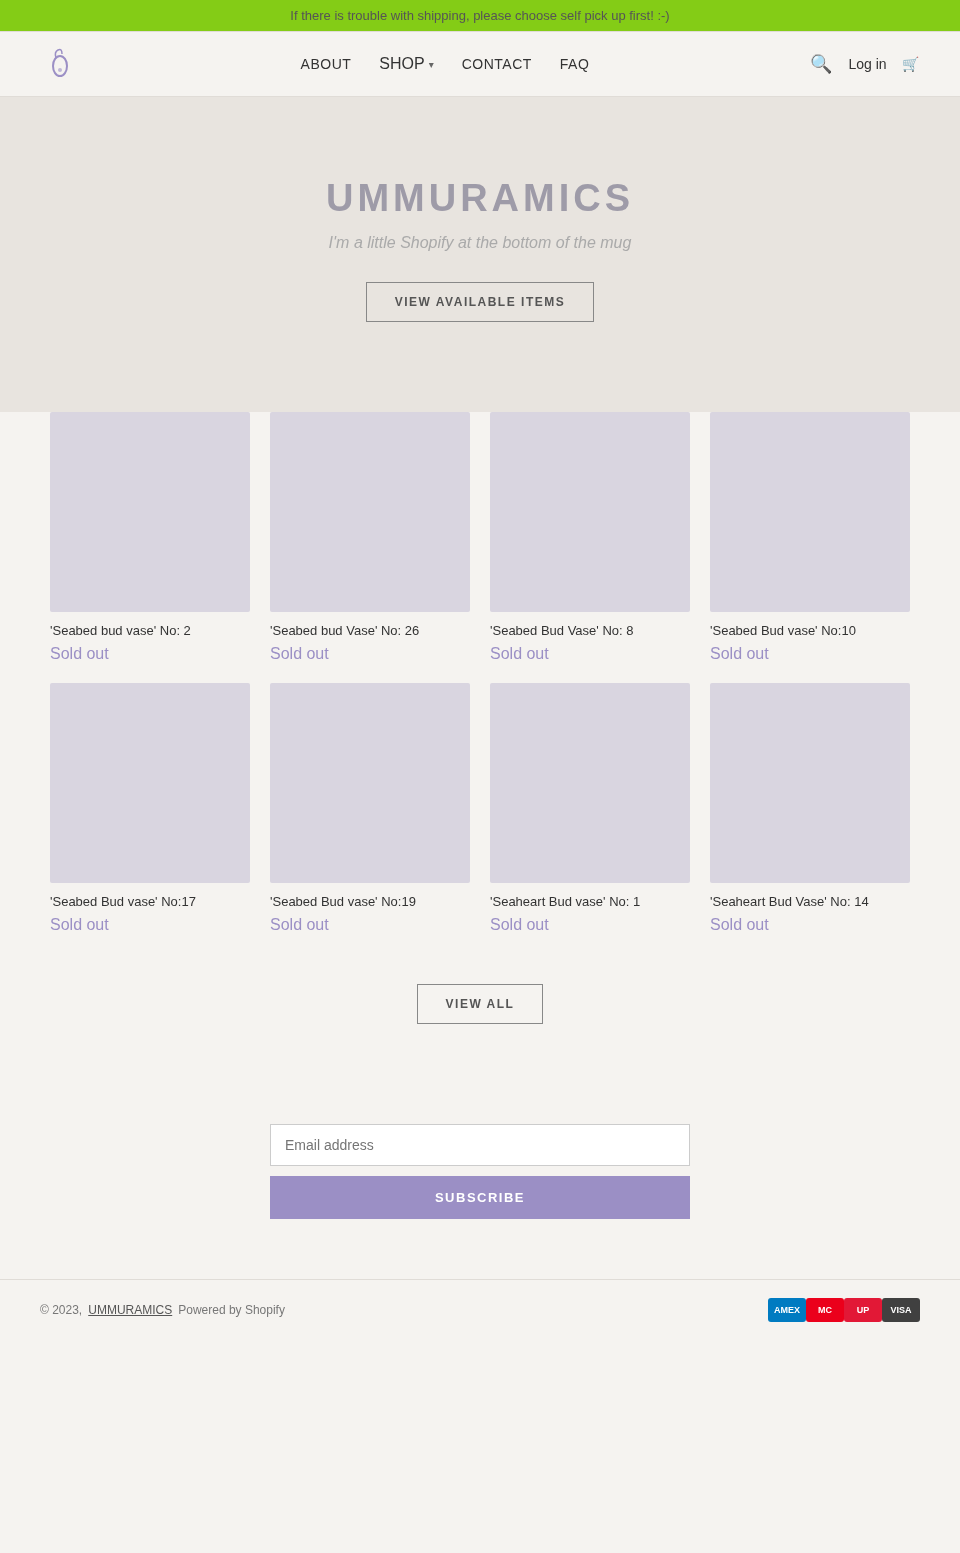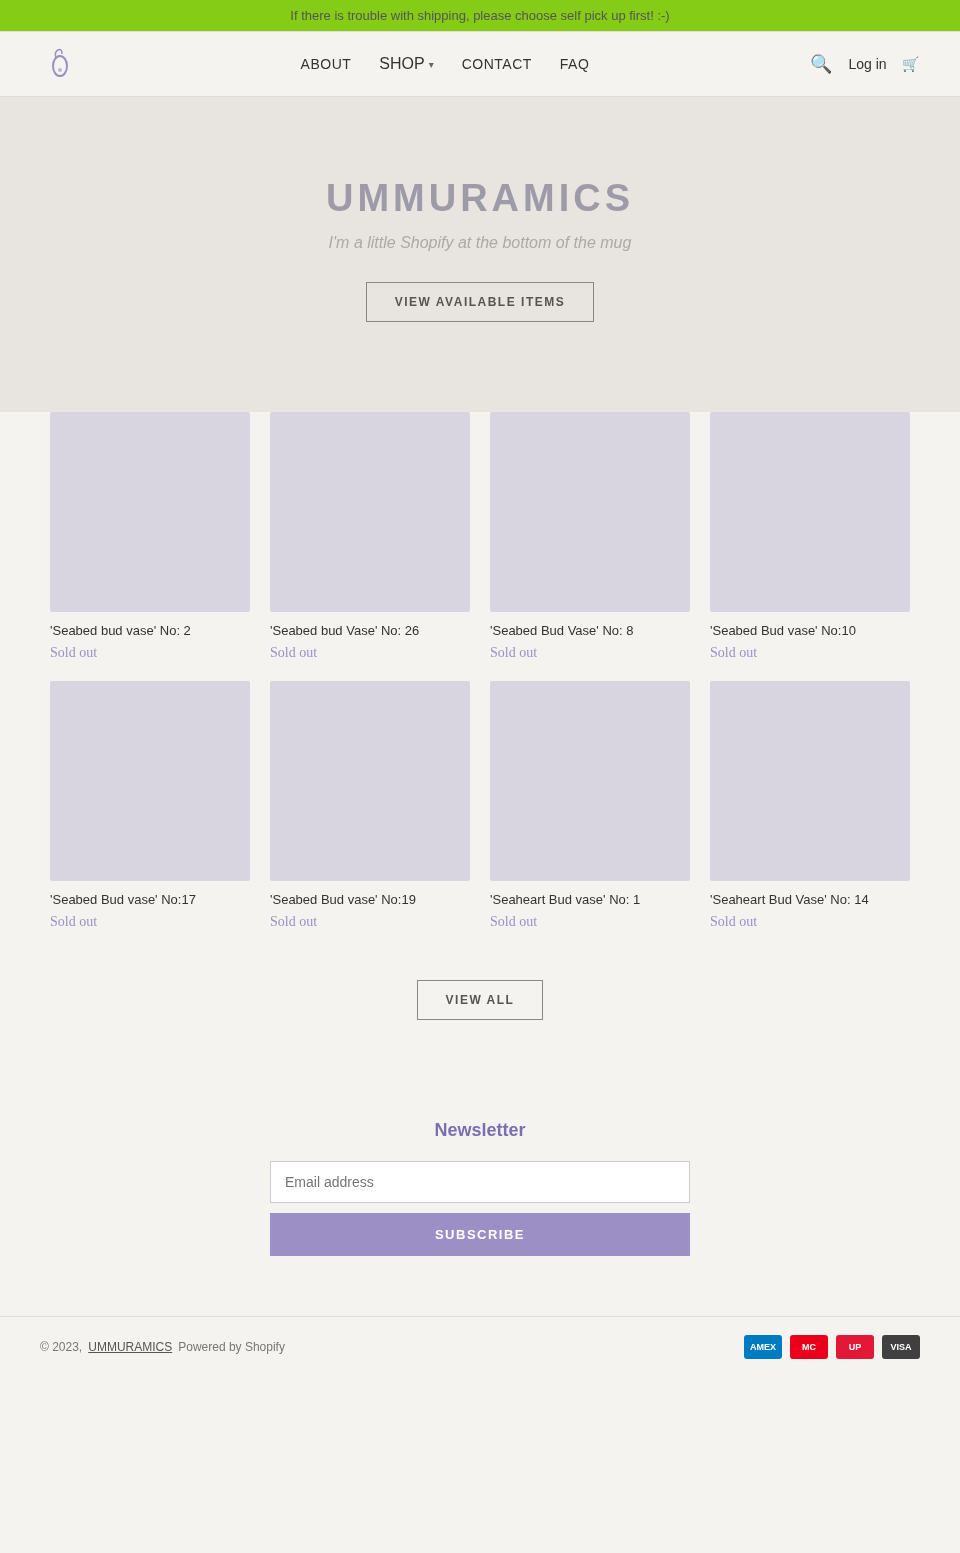--- a/index.html
+++ b/index.html
@@ -146,23 +146,22 @@
       border-radius: 2px;
       margin-bottom: 10px;
     }
     .product-title {
       font-size: 13px;
       color: #333;
       margin-bottom: 5px;
       line-height: 1.4;
     }
     .product-status {
-      font-size: 14px;
+      font-size: 16px;
       color: #9b8fc5;
-      font-family: Liberation Serif, serif;
     }
 
     
     .view-all-container {
       text-align: center;
       padding: 30px 20px 50px;
     }
     .view-all-btn {
       background: transparent;
       border: 1.5px solid #888;
@@ -228,21 +227,20 @@
       gap: 6px;
       align-items: center;
     }
     .footer-link {
       color: #555;
       text-decoration: underline;
       cursor: pointer;
     }
     .payment-icons {
       display: flex;
-      gap: 8px;
       align-items: flex-end;
     }
     .payment-icon {
       width: 38px;
       height: 24px;
       border-radius: 3px;
       display: flex;
       align-items: center;
       justify-content: center;
       font-size: 9px;
@@ -355,21 +353,20 @@
     </div>
   </div>
 
   <div class="view-all-container">
     <button class="view-all-btn">VIEW ALL</button>
   </div>
 </section>
 
 <section>
   <div class="newsletter-section">
-    <h3 class="newsletter-title">Newsletter</h3>
     <input class="newsletter-input" type="email" placeholder="Email address" style="">
     <button class="newsletter-btn">SUBSCRIBE</button>
   </div>
 </section>
 
 <footer class="footer">
   <div class="footer-left">
     <span>© 2023,</span>
     <span class="footer-link">UMMURAMICS</span>
     <span>Powered by Shopify</span>

